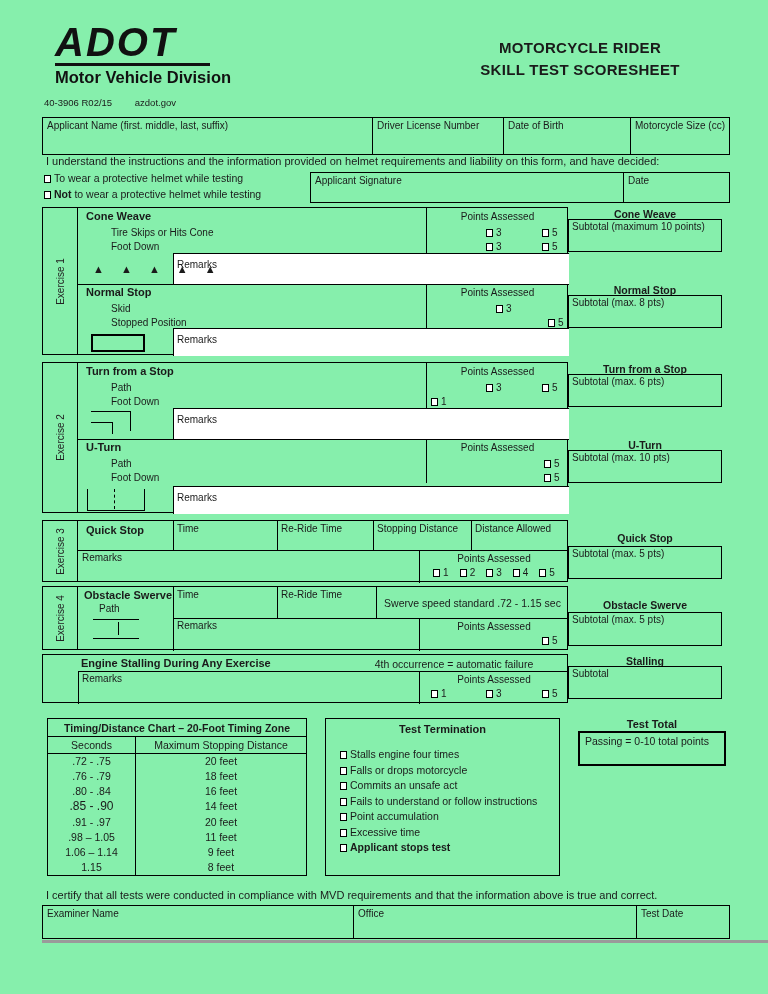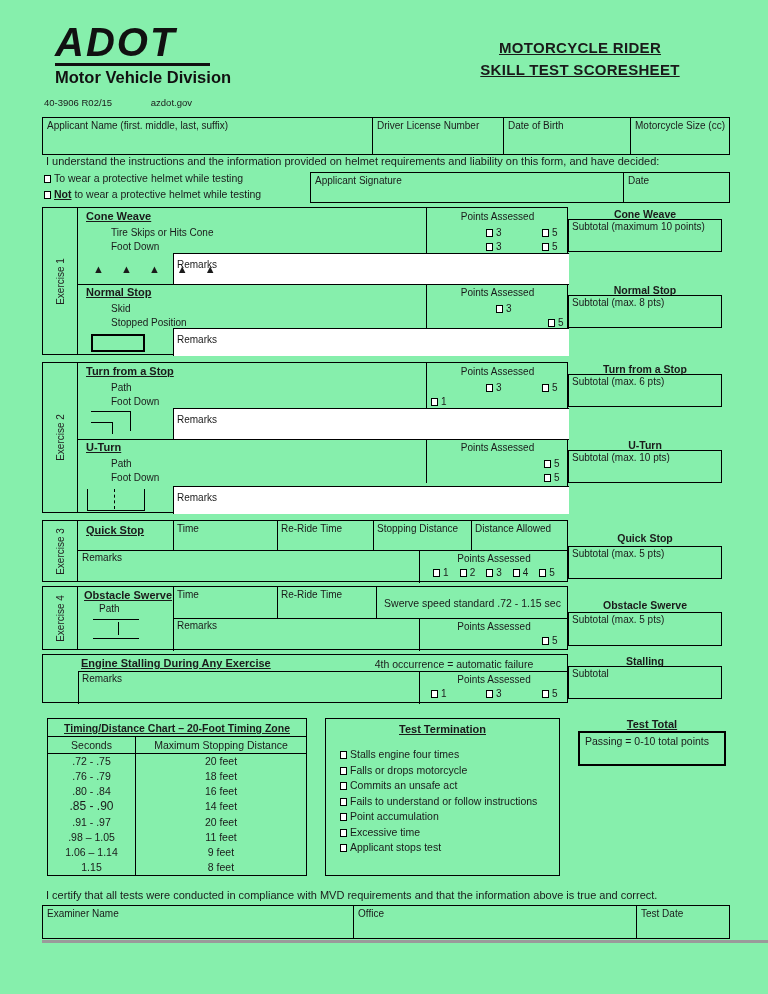--- a/index.html
+++ b/index.html
@@ -1,21 +1,21 @@
 <!DOCTYPE html>
 <html><head>
 <meta charset="utf-8">
 <style>
   * { box-sizing: border-box; }
   html,body { margin:0; padding:0; background:#ffffff; }
   body { font-family:"Liberation Sans", sans-serif; color:#1a1a1a; }
   .page { position:relative; width:768px; height:994px; background:#86efac; overflow:hidden; }
   .abs { position:absolute; }
   .bx { border:1.2px solid #000; }
-  .b { font-weight:bold;text-decoration:underline; }
+  .b { font-weight:bold; }
   .ctr { text-align:center; }
   .lbl { font-size:10px; line-height:12px; }
   .txt { font-size:11px; line-height:13px; }
   .cbrow { font-size:10px; line-height:11px; white-space:nowrap; }
   .cb { display:inline-block; width:7px; height:8px; border:1.5px solid #000; margin-right:3px; vertical-align:-1px; background:#fff; }
   .sideL { position:absolute; left:0; top:0; width:35px; height:100%; border-right:1px solid #000;
            display:flex; align-items:center; justify-content:center; }
   .sideL span { transform:rotate(-90deg); white-space:nowrap; font-size:10px; color:#222; }
   .vline { position:absolute; border-left:1px solid #000; width:0; }
   .hline { position:absolute; border-top:1px solid #000; height:0; }
@@ -34,21 +34,21 @@
 
 <div class="page">
 
   <div class="abs" style="left:55px; top:22px;">
     <div class="logoTxt">ADOT</div>
     <div class="logoBar"></div>
     <div class="logoSub">Motor Vehicle Division</div>
   </div>
   <div class="abs" style="left:44px; top:97px; font-size:9.5px;">
     <span>40-3906 R02/15</span>
-    <span style="margin-left:36px;">azdot.gov</span>
+    <span style="margin-left:20px;">azdot.gov</span>
   </div>
   <div class="abs ctr b" style="left:425px; top:37px; width:310px; font-size:15px; line-height:22px; letter-spacing:0.3px;">
     <div>MOTORCYCLE RIDER</div>
     <div>SKILL TEST SCORESHEET</div>
   </div>
 
   <div class="abs bx flexrow" style="left:42px; top:117px; width:688px; height:38px;">
     <div class="cell" style="width:329px;"><span>Applicant Name (first. middle, last, suffix)</span></div>
     <div class="cell" style="width:131px; border-left:1px solid #000;"><span>Driver License Number</span></div>
     <div class="cell" style="width:127px; border-left:1px solid #000;"><span>Date of Birth</span></div>
@@ -263,21 +263,21 @@
 
   <div class="abs bx" style="left:325px; top:718px; width:235px; height:158px;">
     <div class="ctr b" style="font-size:11px; margin-top:4px;">Test Termination</div>
     <div style="margin:14px 0 0 14px;">
       <div class="cbrow" style="height:15.5px; font-size:10.5px;"><span class="cb"></span><span>Stalls engine four times</span></div>
       <div class="cbrow" style="height:15.5px; font-size:10.5px;"><span class="cb"></span><span>Falls or drops motorcycle</span></div>
       <div class="cbrow" style="height:15.5px; font-size:10.5px;"><span class="cb"></span><span>Commits an unsafe act</span></div>
       <div class="cbrow" style="height:15.5px; font-size:10.5px;"><span class="cb"></span><span>Fails to understand or follow instructions</span></div>
       <div class="cbrow" style="height:15.5px; font-size:10.5px;"><span class="cb"></span><span>Point accumulation</span></div>
       <div class="cbrow" style="height:15.5px; font-size:10.5px;"><span class="cb"></span><span>Excessive time</span></div>
-      <div class="cbrow" style="height:15.5px; font-size:10.5px;"><span class="cb"></span><span>Applicant stops test</span></div>
+      <div class="cbrow" style="height:15.5px; font-size:10.5px;font-weight:bold;"><span class="cb"></span><span>Applicant stops test</span></div>
     </div>
   </div>
 
   <div class="abs ctr b" style="left:578px; top:718px; width:148px; font-size:11px;">Test Total</div>
   <div class="abs" style="left:578px; top:731px; width:148px; height:35px; border:2.5px solid #000; font-size:10.5px; padding:2px 5px;">
     <span>Passing = 0-10 total points</span>
   </div>
 
   <div class="abs bx flexrow" style="left:42px; top:905px; width:688px; height:34px;">
     <div class="cell" style="width:310px;"><span>Examiner Name</span></div>

